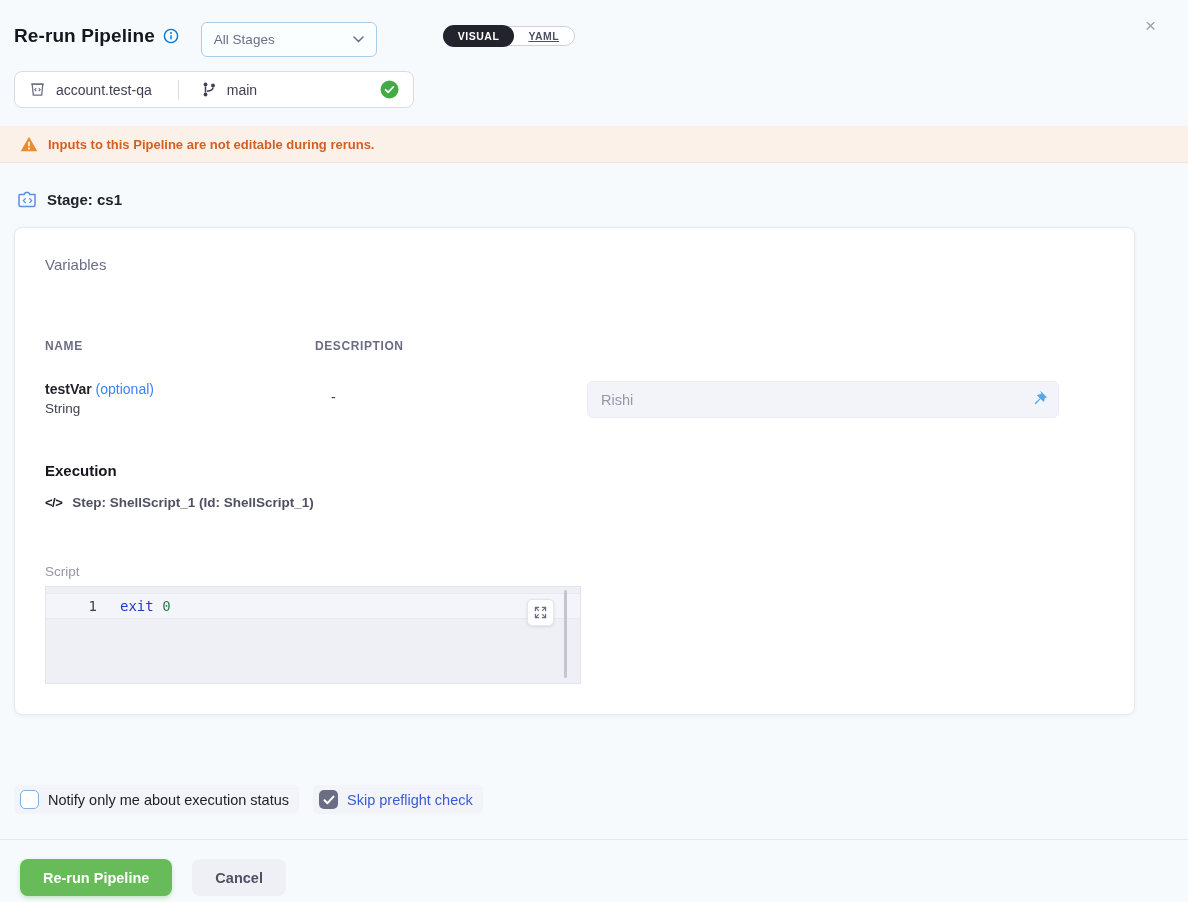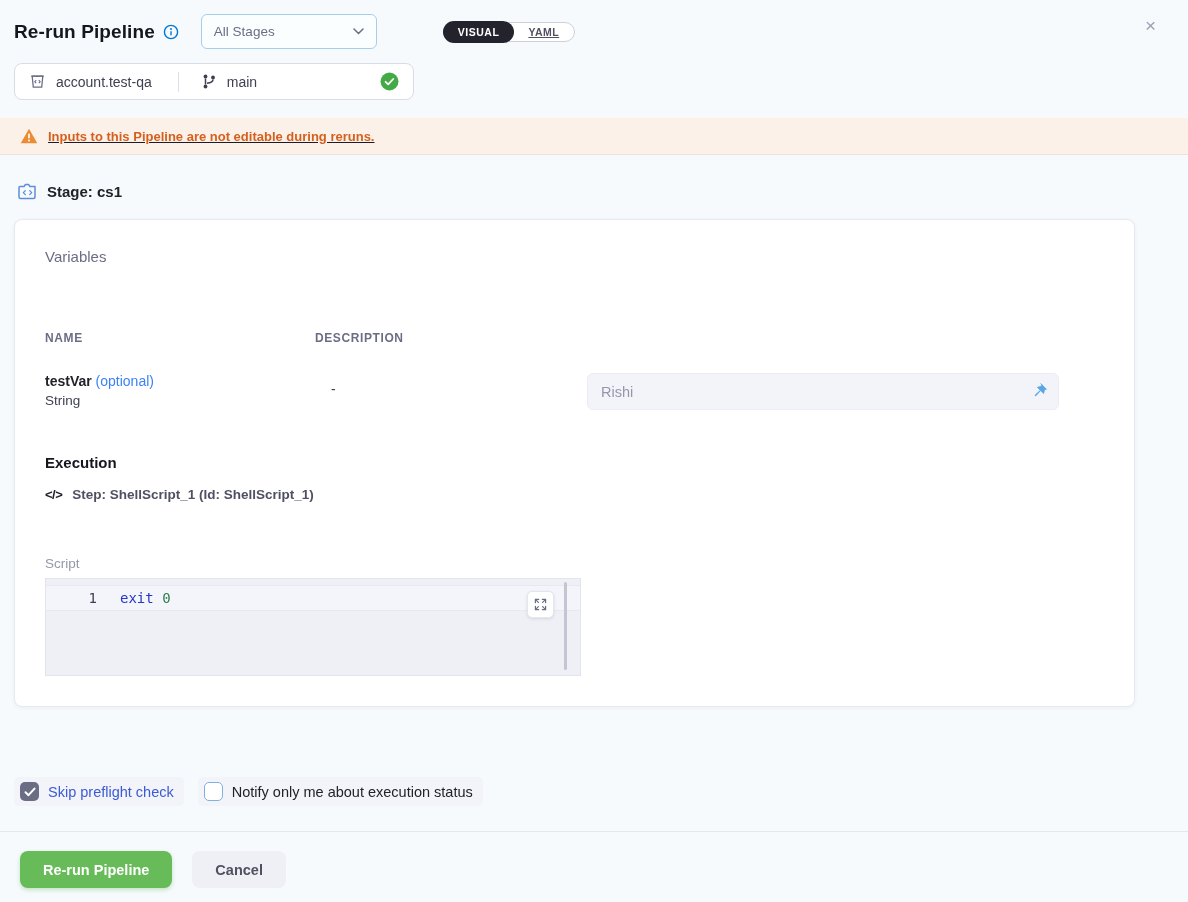--- a/index.html
+++ b/index.html
@@ -13,21 +13,21 @@
   }
   
   .header { padding:14px 16px 0 14px; position:relative; }
   .header-row1 { display:flex; align-items:center; }
   .page-title { font-size:19px; font-weight:bold; color:#16161f; letter-spacing:.1px; }
   .info-icon { margin-left:8px; display:inline-flex; }
   .stage-select {
     margin-left:22px; width:176px; height:35px;
     background:#fbfeff; border:1px solid #a9cde9; border-radius:6px;
     display:flex; align-items:center; justify-content:space-between;
-    padding:0 12px; cursor:pointer;
+    padding:0 12px; cursor:pointer;margin-top:8px;
   }
   .stage-select-value { font-size:13.5px; color:#6b6d85; }
   .view-toggle {
     margin-left:66px; display:inline-flex; align-items:center;
     border:1px solid #cdd0dc; border-radius:11px; background:#fff; height:20px;
   }
   .seg { font-size:10.5px; font-weight:bold; letter-spacing:.5px; padding:0 15px;
          height:22px; line-height:22px; cursor:pointer; }
   .seg-active { background:#23232e; color:#fff; border-radius:11px; margin:-1px; }
   .seg-inactive { color:#4f5162;text-decoration:underline; }
@@ -42,21 +42,20 @@
     display:flex; align-items:center; padding:0 14px;
   }
   .repo-box .txt { font-size:14px; color:#3f4152; margin-left:10px; }
   .vdivider { width:1px; height:20px; background:#dcdee8; margin:0 22px 0 26px; }
   .check-circle { margin-left:auto; display:inline-flex; }
   
   .banner {
     margin-top:18px; height:37px; background:#fcf1e8;
     display:flex; align-items:center; padding:0 20px;
     border-bottom:1px solid #f0e3d6;
-    text-decoration:underline;
   }
   .banner-text { margin-left:10px; font-size:13px; font-weight:bold; color:#d4601f; }
   
   .stage-row { display:flex; align-items:center; margin:26px 4px 0 17px; }
   .stage-label { margin-left:9px; font-size:15px; font-weight:bold; color:#22222a; }
   
   .card {
     margin:17px 53px 0 14px; width:1121px; height:488px; background:#fff;
     border:1px solid #e6e9ef; border-radius:8px;
     box-shadow:0 1px 4px rgba(40,41,61,.05);
@@ -256,30 +255,30 @@
             </g>
           </svg>
       </span>
     </div>
     <div class="editor-scrollbar"></div>
   </div>
 </div>
 
 <div class="checks-row">
   <label class="check-pill">
+    <span class="checkbox unchecked"></span>
+    <span class="check-label-plain">Notify only me about execution status</span>
+  </label>
+  <label class="check-pill">
     <span class="checkbox checked">
       <svg width="12" height="10" viewBox="0 0 12 10">
           <path d="M1.5 5.2l3 3L10.5 1.6" fill="none" stroke="#fff" stroke-width="2" stroke-linecap="round" stroke-linejoin="round"></path>
         </svg>
     </span>
     <span class="check-label-link">Skip preflight check</span>
-  </label>
-  <label class="check-pill">
-    <span class="checkbox unchecked"></span>
-    <span class="check-label-plain">Notify only me about execution status</span>
   </label>
 </div>
 
 <div class="footer-divider"></div>
 <div class="footer">
   <button class="btn btn-primary">Re-run Pipeline</button>
   <button class="btn btn-secondary">Cancel</button>
 </div>
 
 </body></html>

